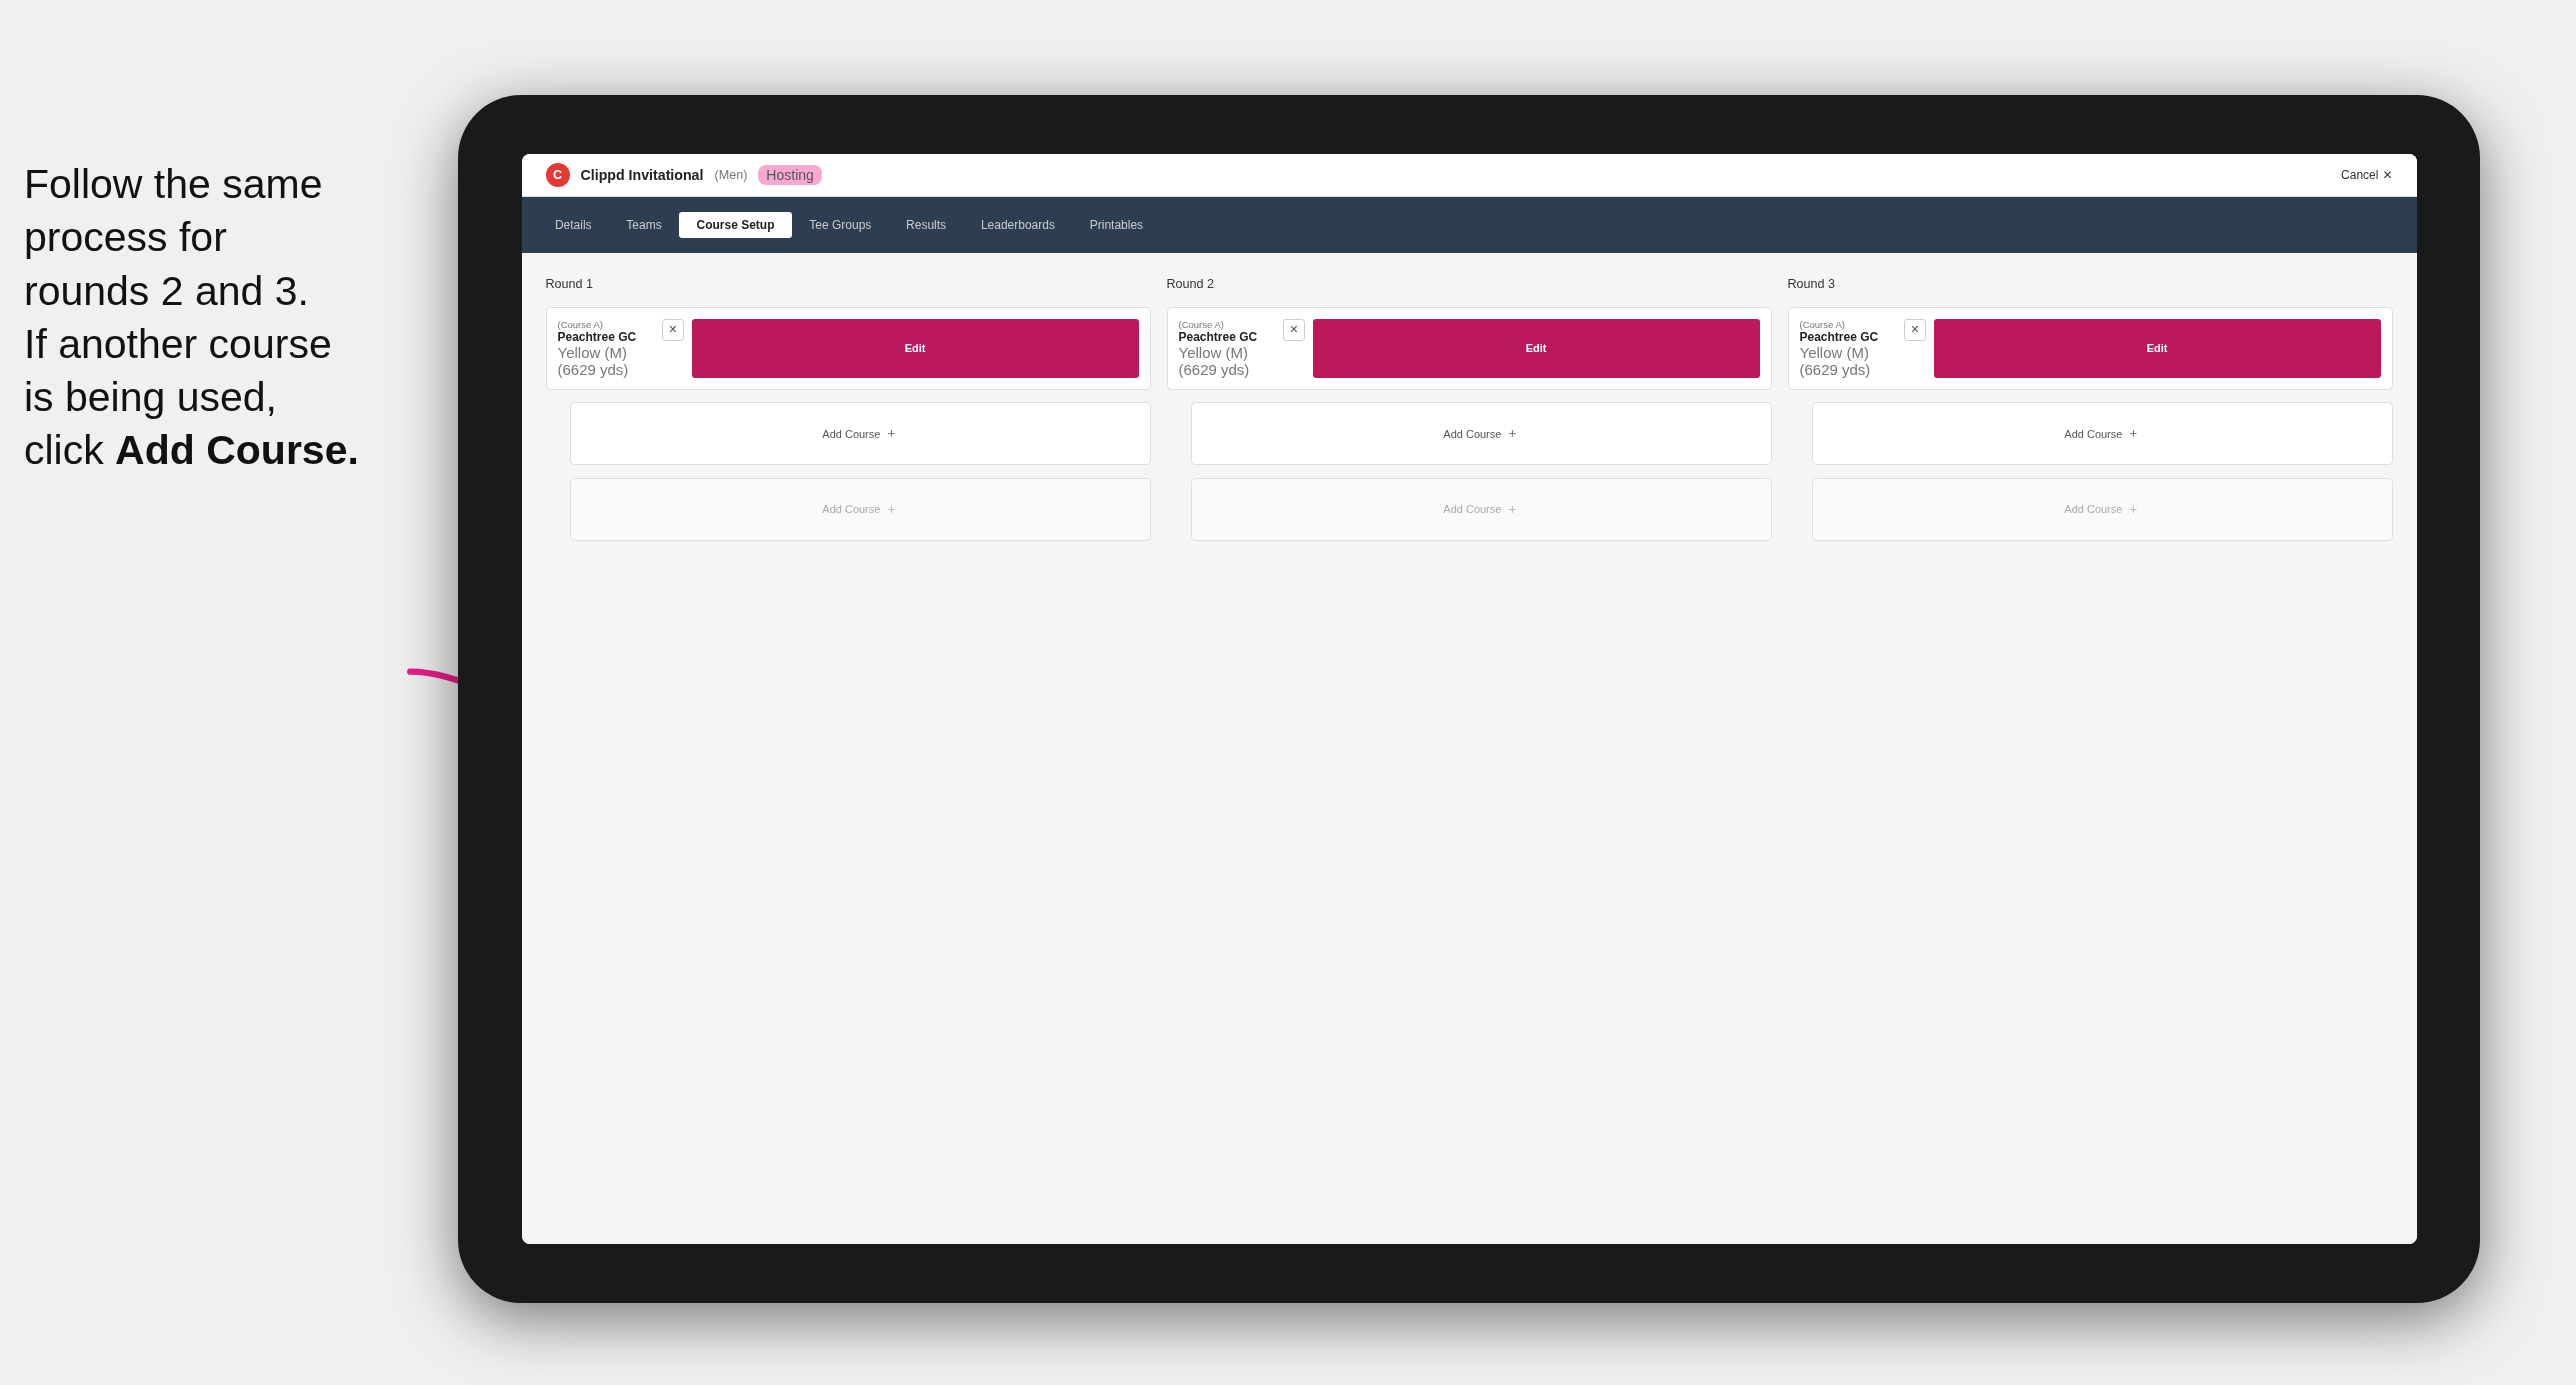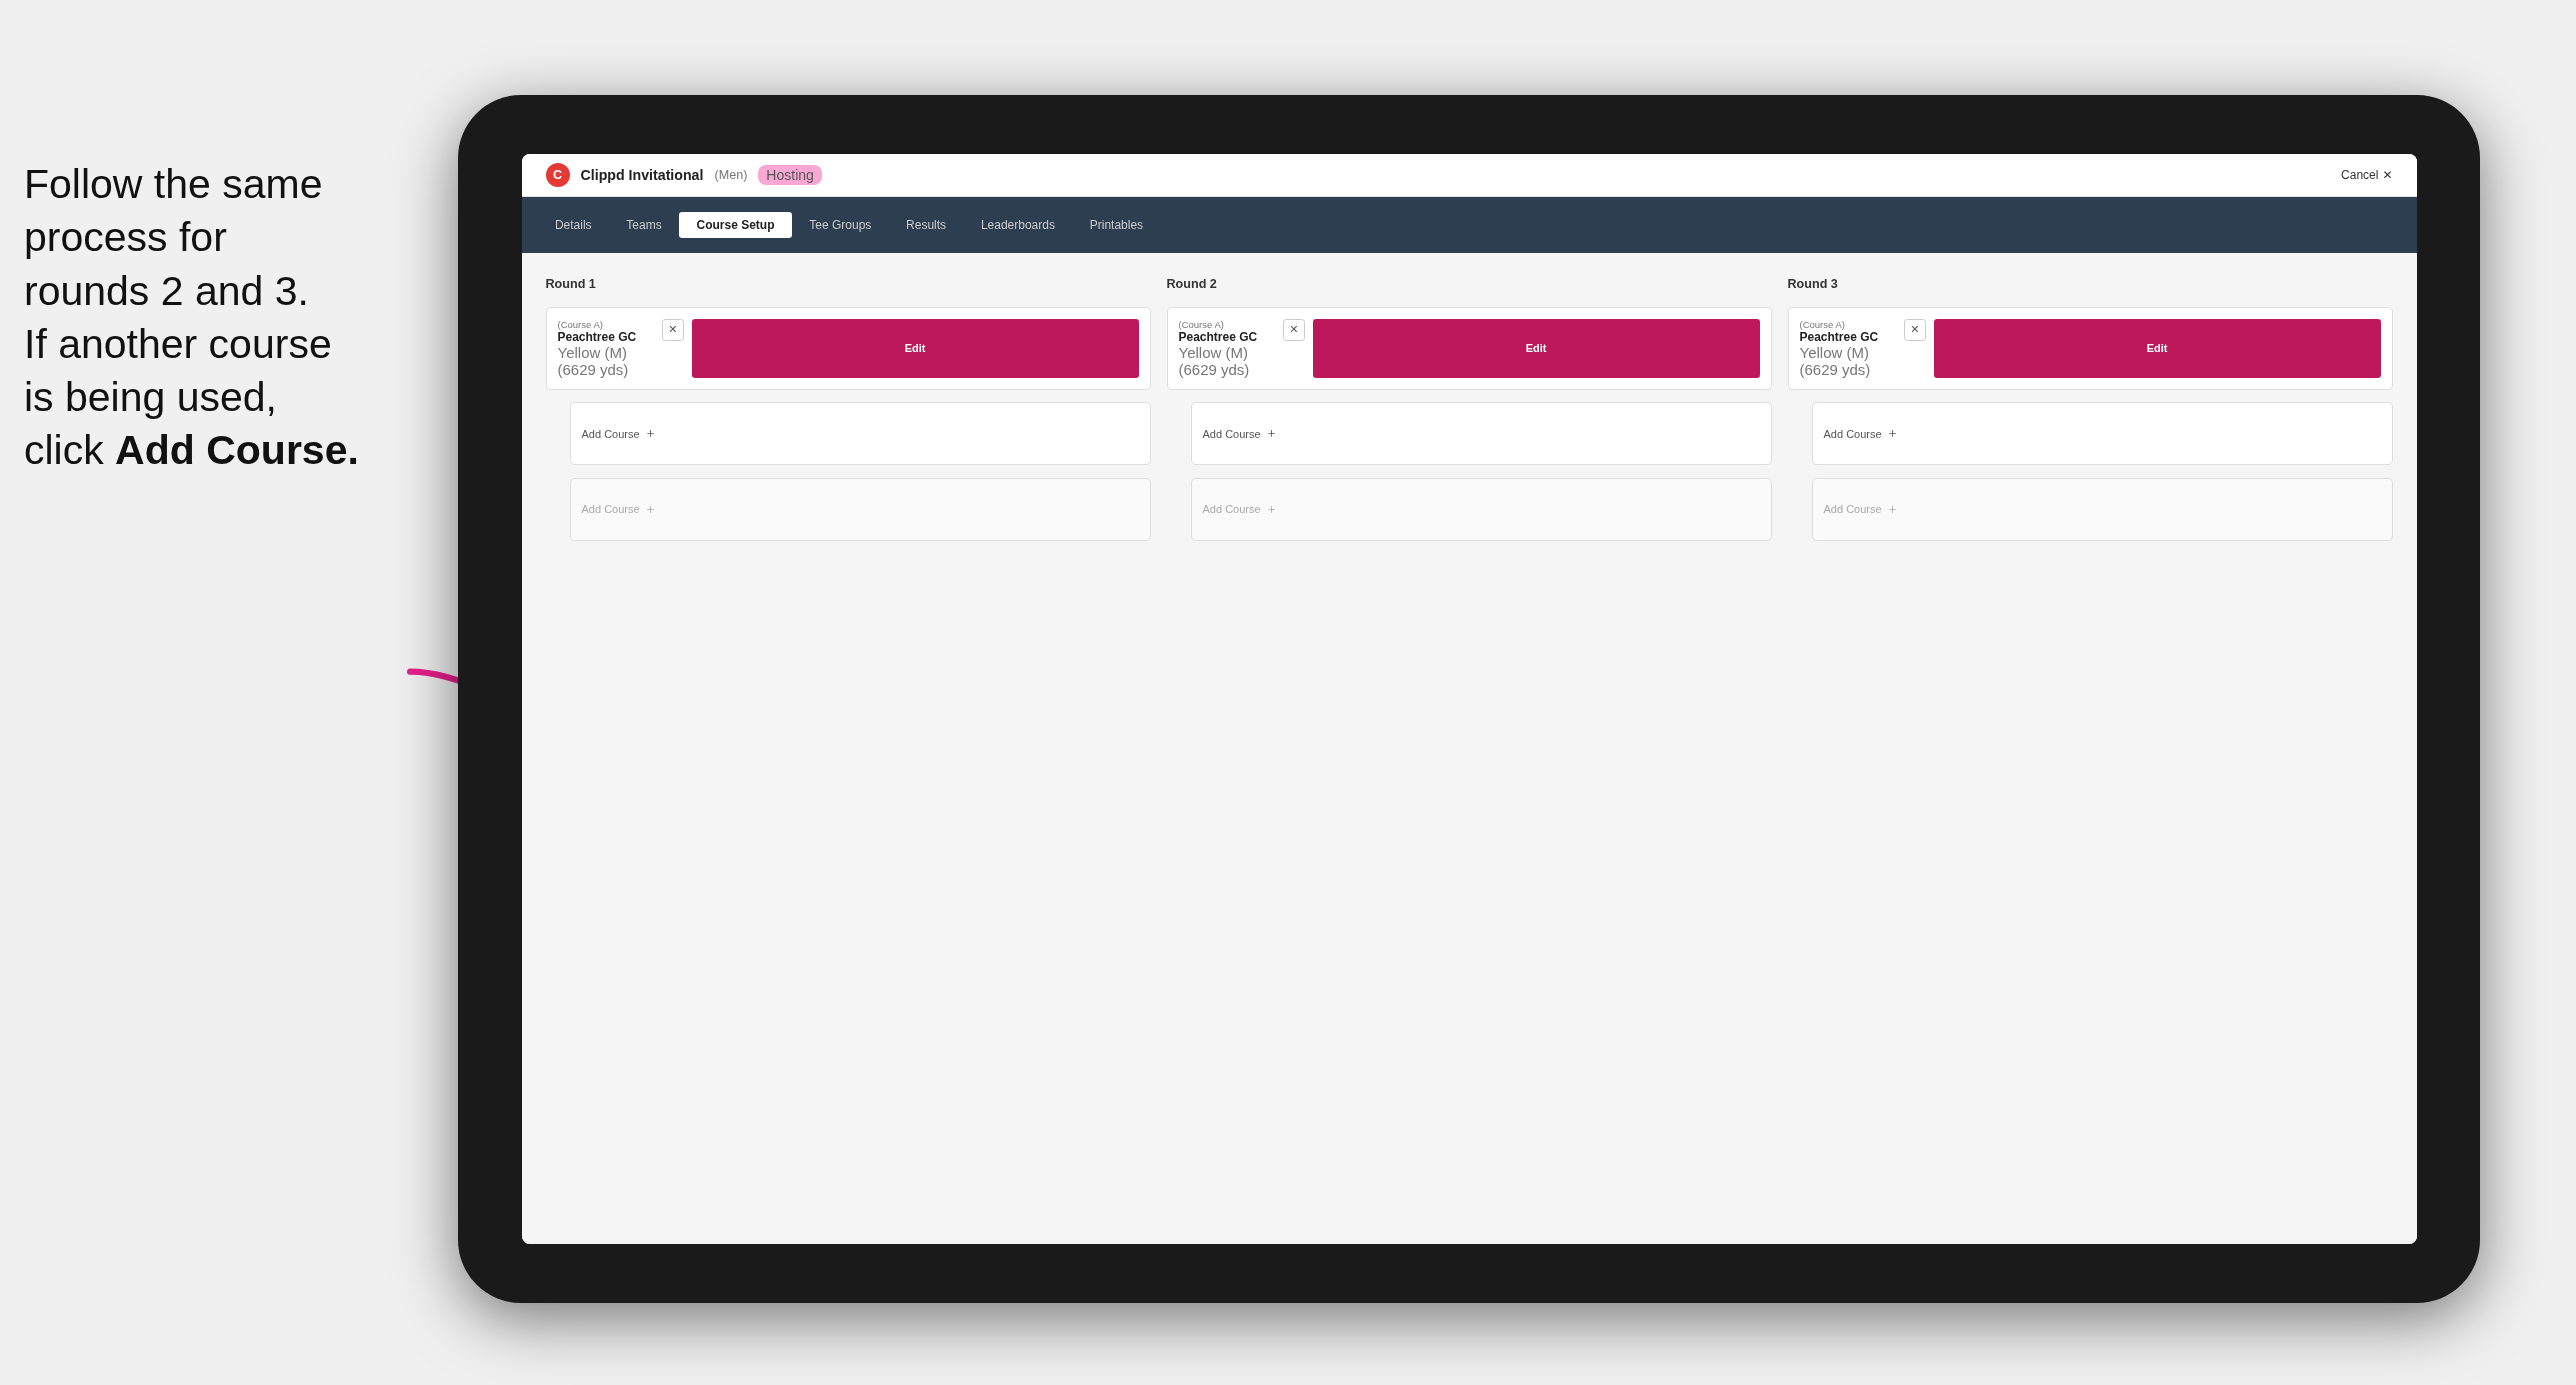--- a/index.html
+++ b/index.html
@@ -195,21 +195,21 @@
 
     .round-column {
       display: flex;
       flex-direction: column;
       gap: 12.6px;
     }
 
     .round-label {
       font-size: 12.6px;
       color: #333;
-      font-weight: 700;
+      font-weight: 400;
       margin-bottom: 3.2px;
     }
 
     .course-card {
       background: #fff;
       border: 0.8px solid #ddd;
       border-radius: 4.7px;
       padding: 11px;
       display: flex;
       flex-direction: row;
@@ -273,21 +273,21 @@
       font-weight: bold;
     }
 
     .add-course-card {
       background: #fff;
       border: 0.8px solid #ddd;
       border-radius: 4.7px;
       padding: 3px 11px;
       display: flex;
       align-items: center;
-      justify-content: flex-start;
+      justify-content: center;
       cursor: pointer;
       min-height: 63px;
       margin-left: 24px;
     }
 
     .add-course-card.disabled {
       background: #fafafa;
       cursor: default;
     }
 

